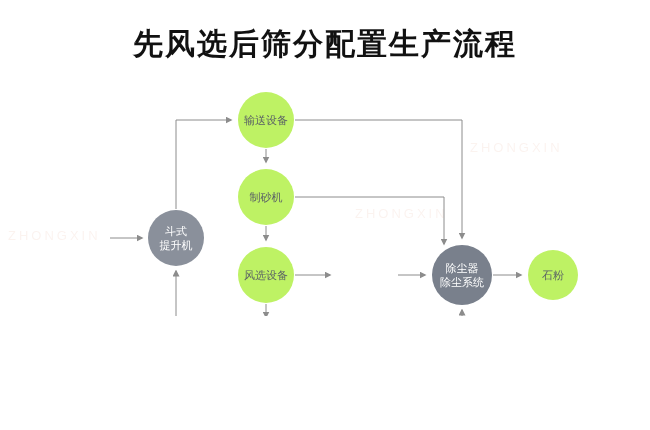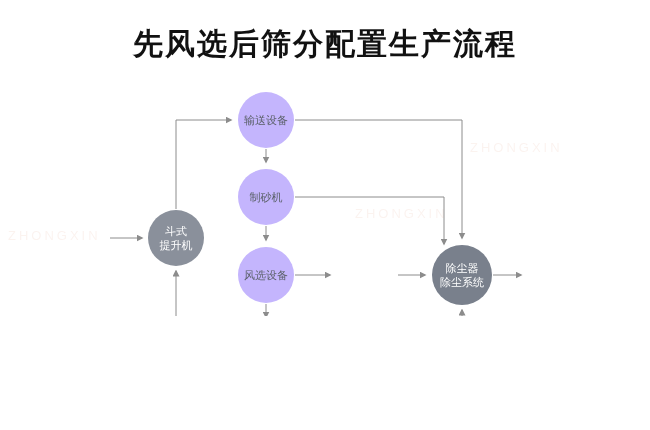--- a/index.html
+++ b/index.html
@@ -12,21 +12,21 @@
     text-align:center; font-size:30px; font-weight:700; color:#111111;
     letter-spacing:2px;
   }
   svg.connectors { position:absolute; left:0; top:0; }
   .node {
     position:absolute; border-radius:50%;
     display:flex; align-items:center; justify-content:center;
     text-align:center; font-size:11px; line-height:1.3;
   }
   .node span { white-space:pre-line; }
-  .node.light    { background:#c4b5fd; color:#595f66; }
+  .node.light    { background:#bef264; color:#595f66; }
   .node.blue     { background:#3c68ae; color:#ffffff; }
   .node.gray     { background:#8a909b; color:#ffffff;text-align:center; }
   .node.darkgray { background:#79808c; color:#ffffff; }
   .watermark {
     position:absolute; color:#c2410c; opacity:0.06; font-size:13px;
     letter-spacing:3px; pointer-events:none;
   }
 </style>
 </head>
 <body>
@@ -78,14 +78,17 @@
     <span>制砂机</span>
   </div>
 
 
 
   <div class="node darkgray" style="left:432px; top:245px; width:60px; height:60px;">
     <span>除尘器
 除尘系统</span>
   </div>
 
+  <div class="node light" style="left:528px; top:250px; width:50px; height:50px;">
+    <span>石粉</span>
+  </div>
 
 </div>
 
 </body></html>

